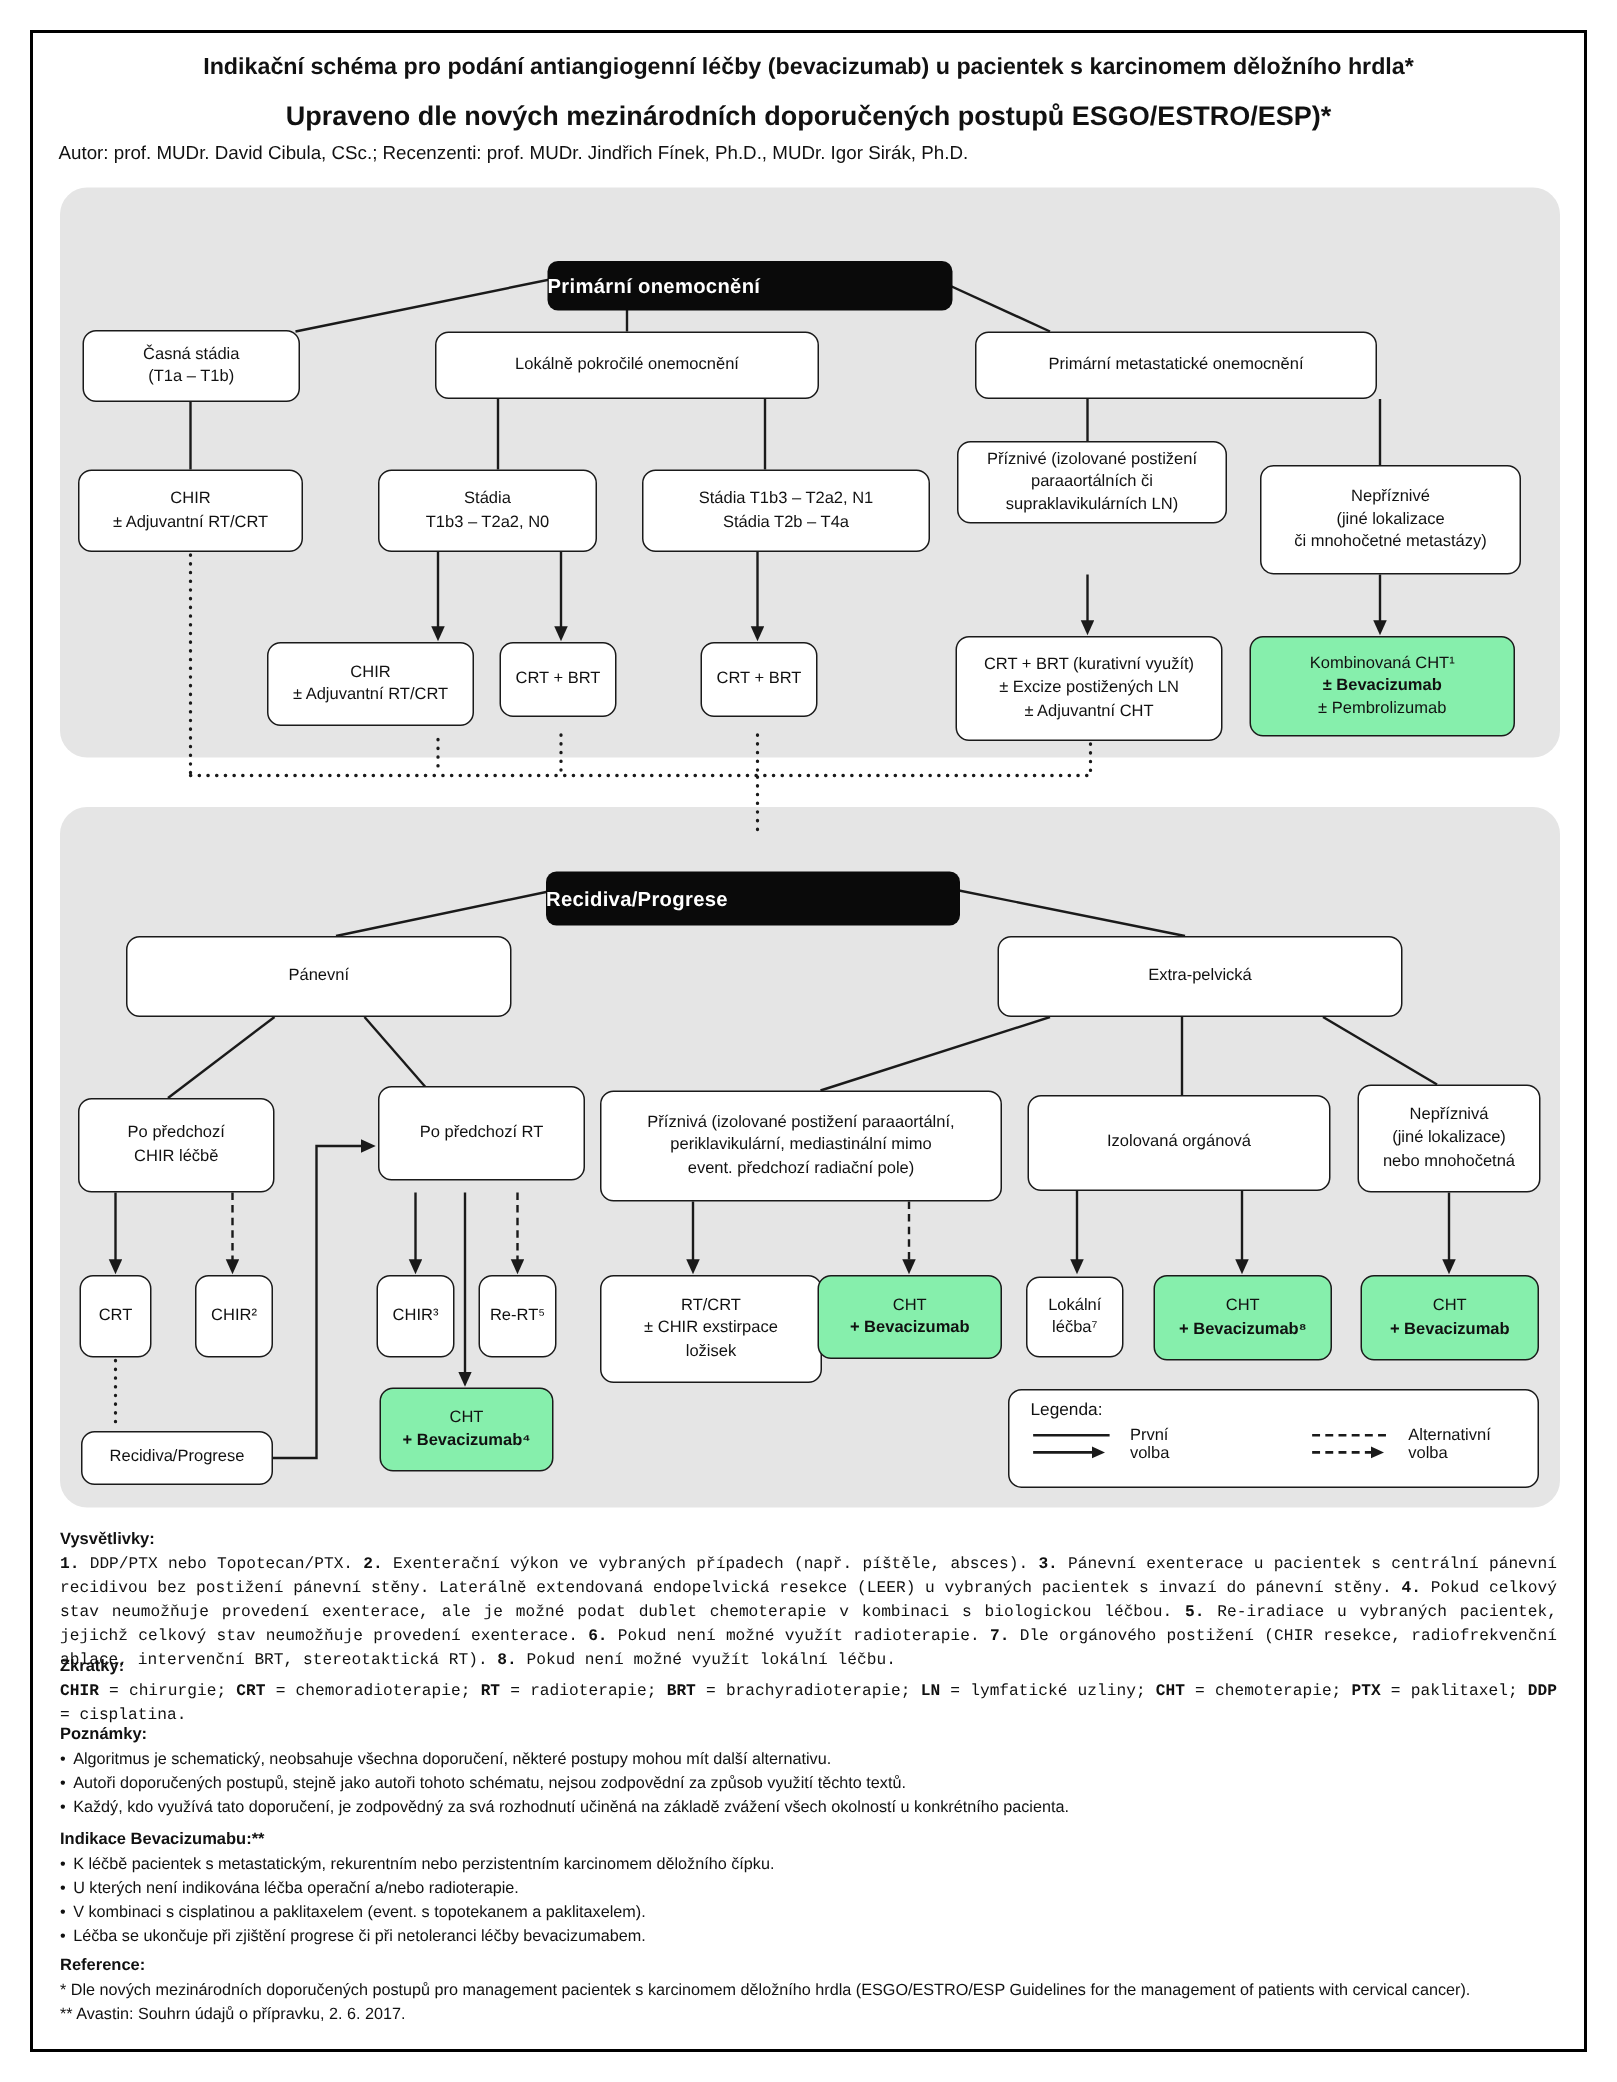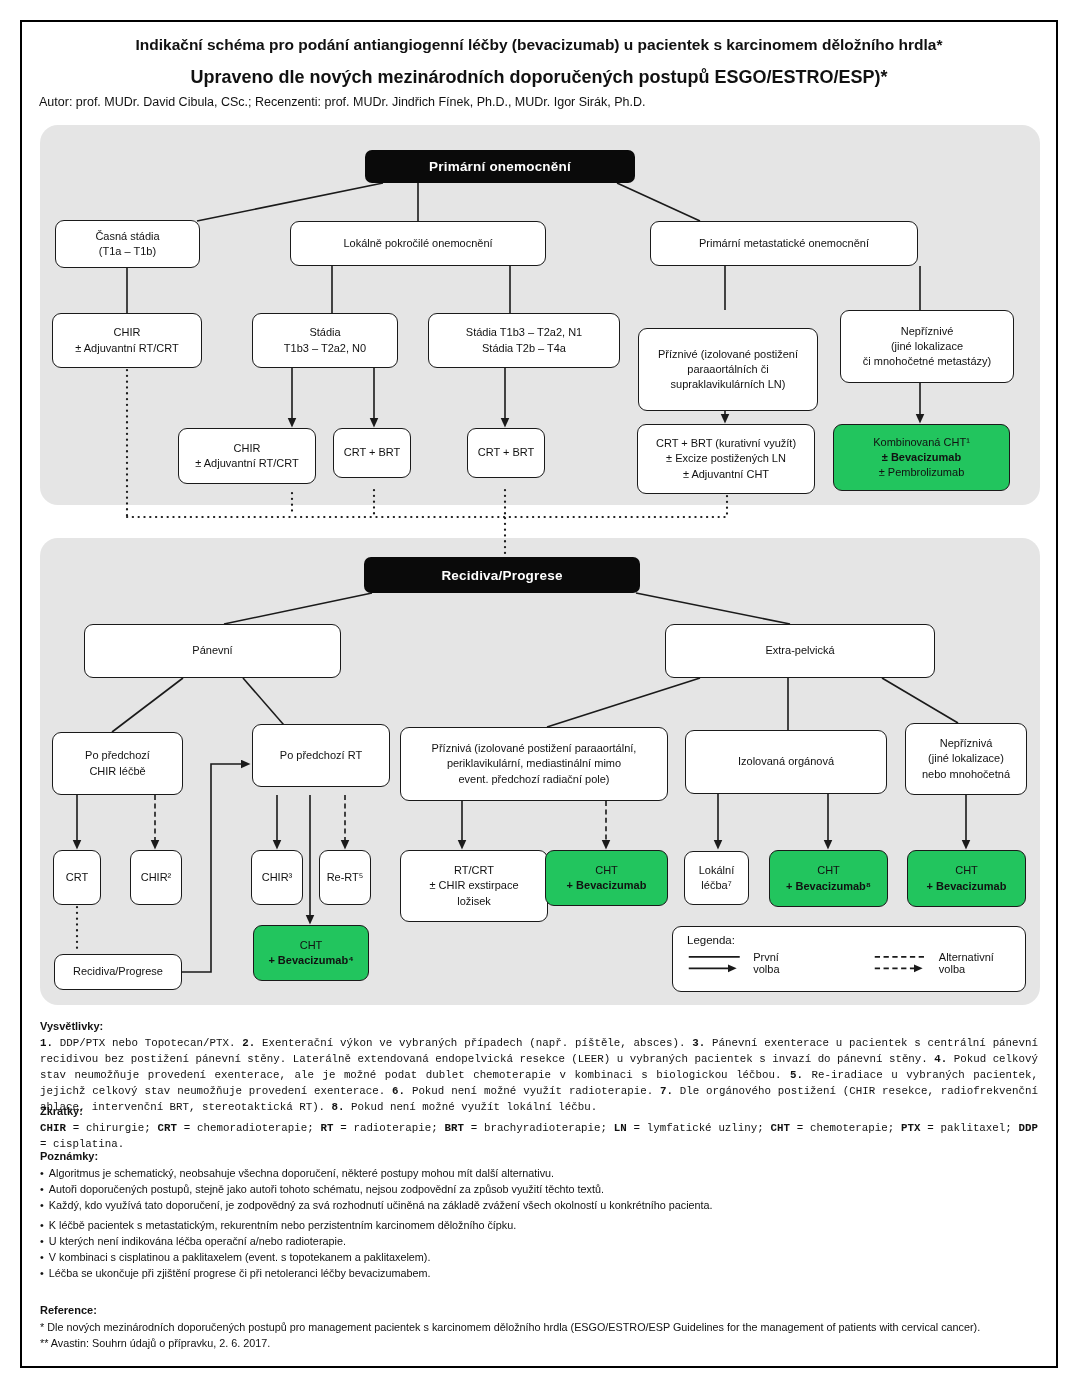--- a/index.html
+++ b/index.html
@@ -11,27 +11,27 @@
          font-size:15.5px;font-weight:bold;z-index:4;}
   .subtitle{position:absolute;left:39px;top:67px;width:1000px;text-align:center;
          font-size:18px;font-weight:bold;z-index:4;}
   .authors{position:absolute;left:39px;top:95px;width:1000px;
          font-size:12.5px;z-index:4;}
   .section{position:absolute;background:#e5e5e5;border-radius:18px;z-index:1;}
   #sec1{left:40px;top:125px;width:1000px;height:380px;}
   #sec2{left:40px;top:538px;width:1000px;height:467px;}
   svg.conn{position:absolute;left:0;top:0;z-index:2;}
   .hdr{position:absolute;background:#0a0a0a;color:#fff;border-radius:7px;
-       display:flex;align-items:center;justify-content:center;font-weight:bold;
-       font-size:13.5px;z-index:3;box-sizing:border-box;letter-spacing:.2px;}
+       display:flex;align-items:center;justify-content:flex-start;font-weight:bold;
+       font-size:13.5px;z-index:3;box-sizing:border-box;letter-spacing:.2px;margin-top:24px;}
   .bx{position:absolute;background:#fff;border:1.6px solid #1a1a1a;border-radius:9px;
       display:flex;flex-direction:column;align-items:center;justify-content:center;
       text-align:center;font-size:11px;line-height:1.38;padding:2px;
       box-sizing:border-box;z-index:3;}
-  .bx.gray{background:#22c55e;}
+  .bx.gray{background:#86efac;}
   .bx .b{font-weight:bold;}
   .legendbox{position:absolute;left:672px;top:926px;width:354px;height:66px;
       background:#fff;border:1.6px solid #1a1a1a;border-radius:9px;z-index:3;
       box-sizing:border-box;padding:7px 12px 4px 14px;font-size:11.5px;}
   .legendrow{display:flex;align-items:center;gap:10px;margin-top:4px;}
   .legendrow .lbl{font-size:11px;}
   .leg-sp{width:58px;}
   .ftr{position:absolute;left:40px;width:998px;z-index:4;font-size:10.8px;line-height:1.48;}
   .ftr h4{margin:0 0 2px 0;font-size:11px;}
   .ftr p{margin:0;text-align:justify;font-family:Liberation Mono, monospace;}
@@ -124,21 +124,21 @@
   <div>± Adjuvantní RT/CRT</div>
 </div>
 <div class="bx" style="left:252px;top:313px;width:146px;height:55px">
   <div>Stádia</div>
   <div>T1b3 – T2a2, N0</div>
 </div>
 <div class="bx" style="left:428px;top:313px;width:192px;height:55px">
   <div>Stádia T1b3 – T2a2, N1</div>
   <div>Stádia T2b – T4a</div>
 </div>
-<div class="bx" style="left:638px;top:328px;width:180px;height:83px">
+<div class="bx" style="left:638px;top:294px;width:180px;height:55px">
   <div>Příznivé (izolované postižení</div>
   <div>paraaortálních či</div>
   <div>supraklavikulárních LN)</div>
 </div>
 <div class="bx" style="left:840px;top:310px;width:174px;height:73px">
   <div>Nepříznivé</div>
   <div>(jiné lokalizace</div>
   <div>či mnohočetné metastázy)</div>
 </div>
 
@@ -283,20 +283,21 @@
     <span>•</span>
     <span>Autoři doporučených postupů, stejně jako autoři tohoto schématu, nejsou zodpovědní za způsob využití těchto textů.</span>
   </div>
   <div class="item">
     <span>•</span>
     <span>Každý, kdo využívá tato doporučení, je zodpovědný za svá rozhodnutí učiněná na základě zvážení všech okolností u konkrétního pacienta.</span>
   </div>
 </div>
 
 <div class="ftr" style="top:1218px">
+  <h4>Indikace Bevacizumabu:**</h4>
   <div class="item">
     <span>•</span>
     <span>K léčbě pacientek s metastatickým, rekurentním nebo perzistentním karcinomem děložního čípku.</span>
   </div>
   <div class="item">
     <span>•</span>
     <span>U kterých není indikována léčba operační a/nebo radioterapie.</span>
   </div>
   <div class="item">
     <span>•</span>

